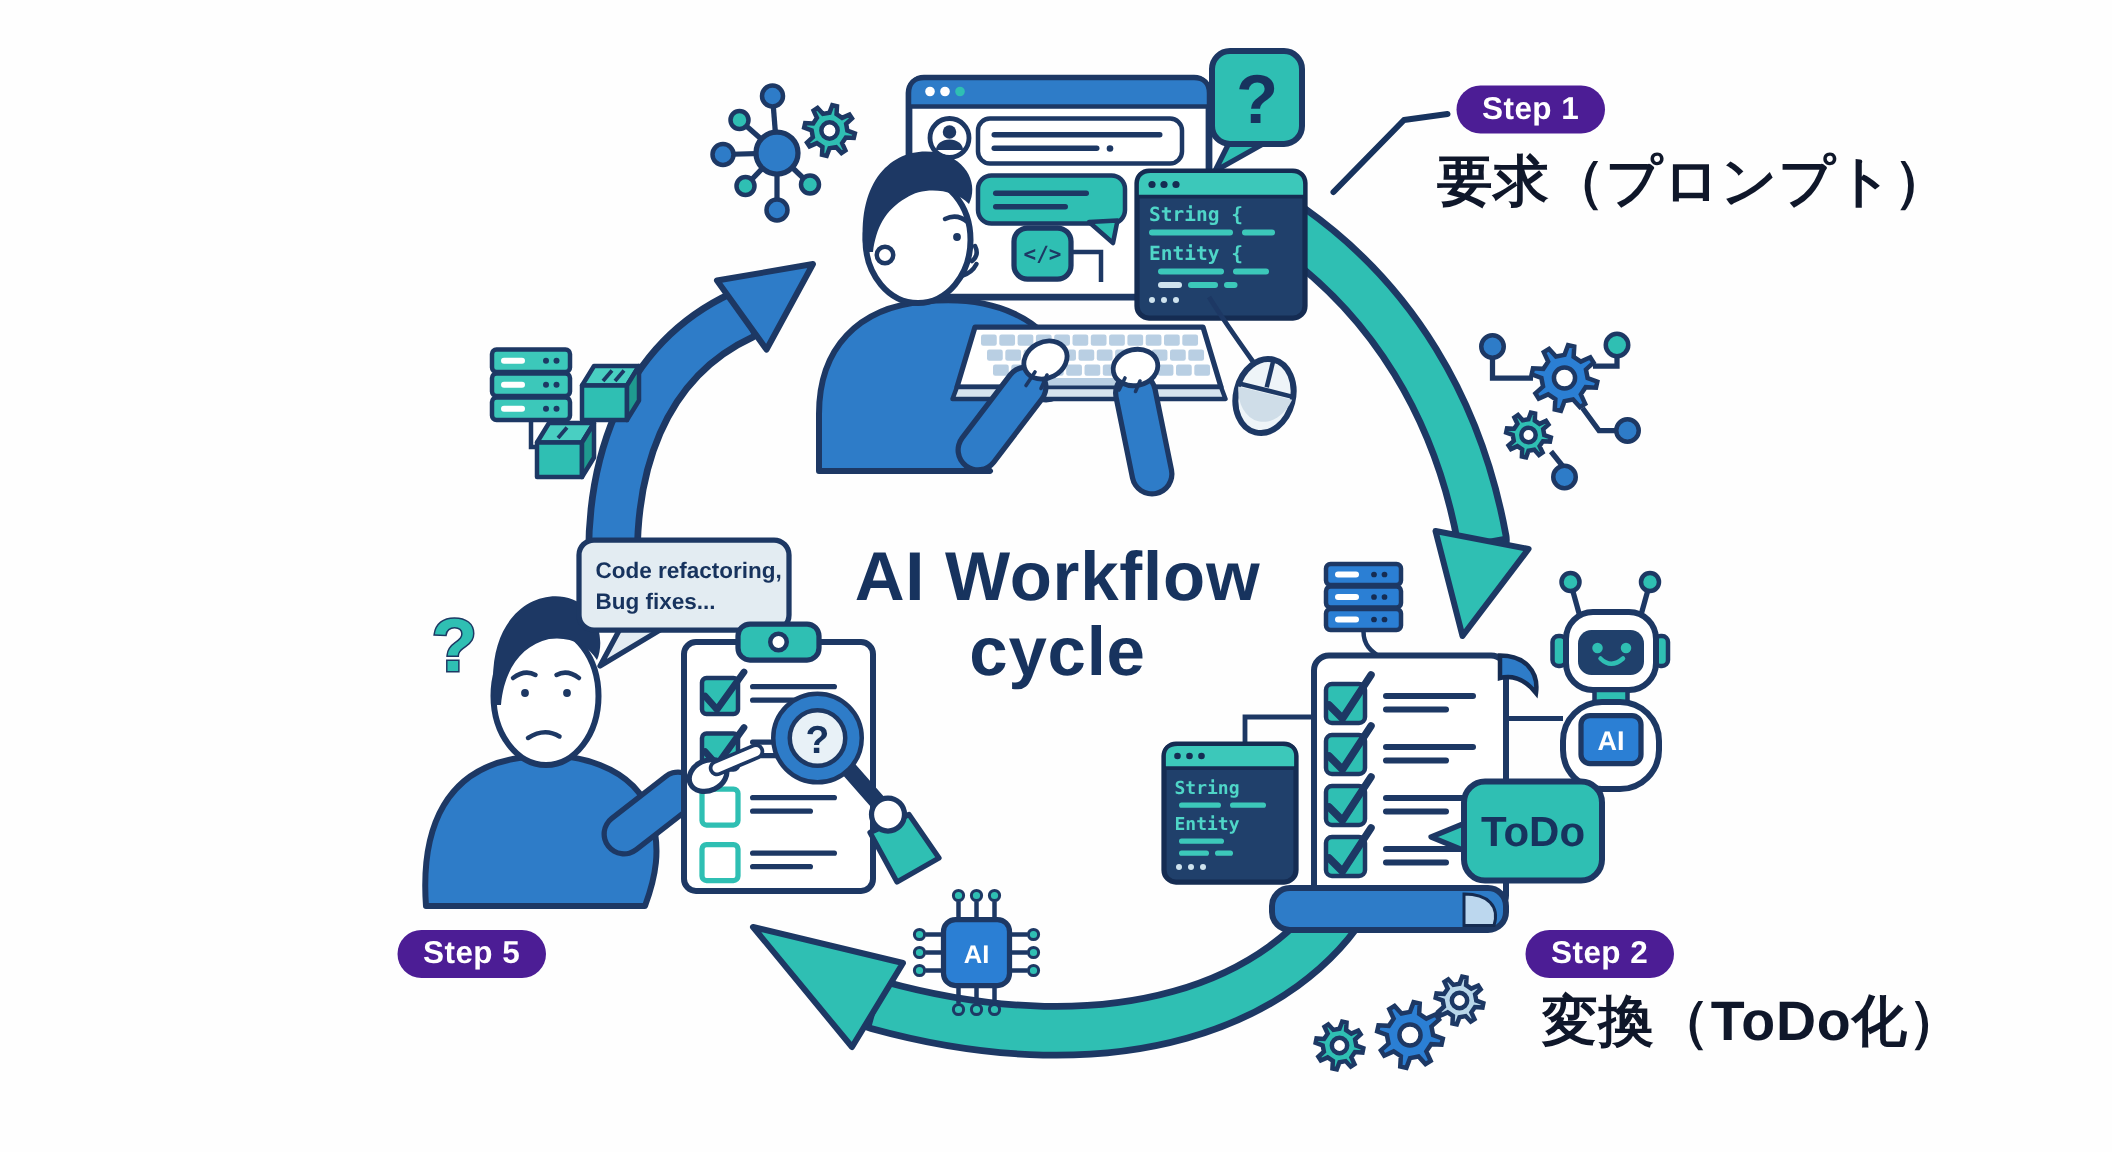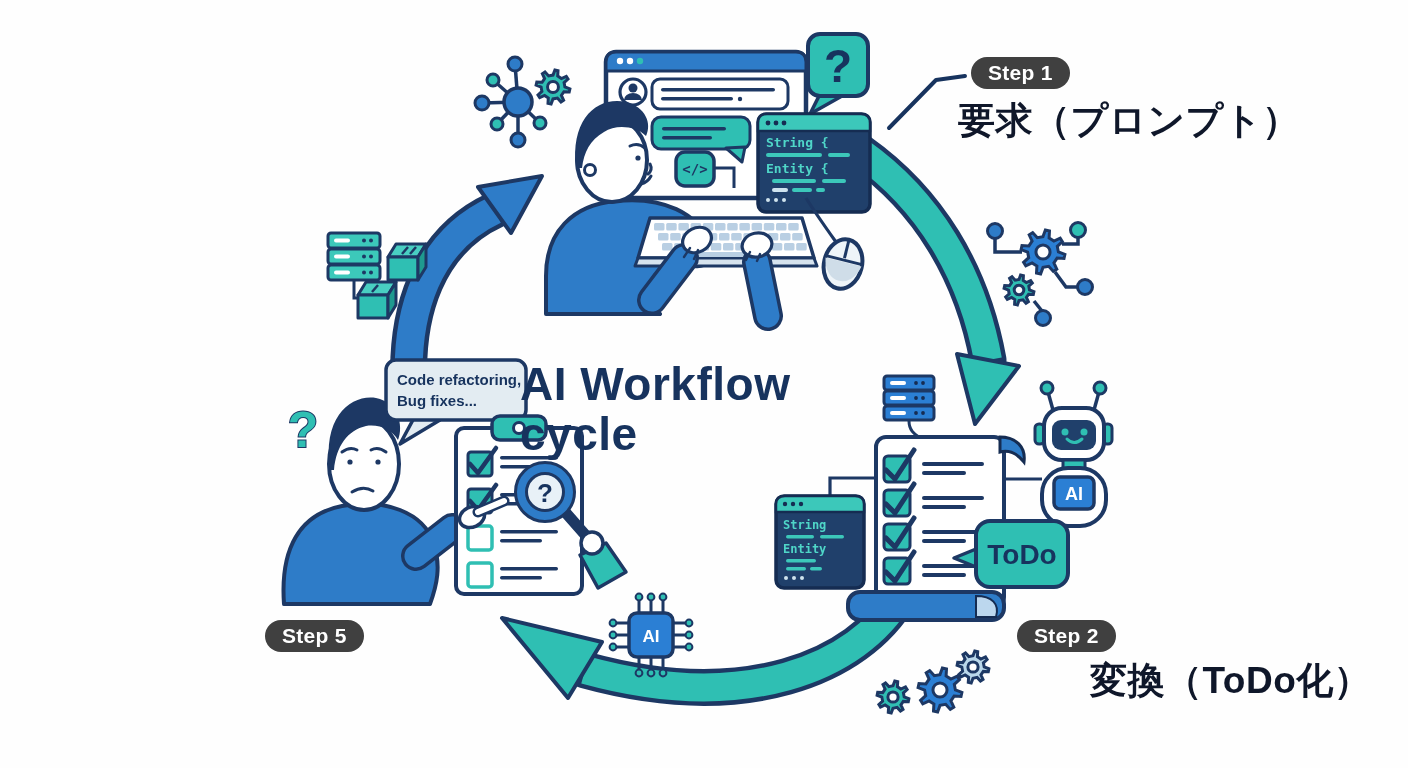--- a/index.html
+++ b/index.html
@@ -1,22 +1,22 @@
 <!DOCTYPE html>
 <html><head>
 <meta charset="utf-8">
 <style>
   html,body{margin:0;padding:0;background:#ffffff;}
   .stage{position:relative;width:1408px;height:768px;background:#fefefe;overflow:hidden;
          font-family:"Liberation Sans",sans-serif;}
   .stage svg{position:absolute;left:0;top:0;}
-  .badge{position:absolute;display:inline-block;background:#404040;color:#ffffff;
+  .badge{position:absolute;display:inline-block;background:#4c1d95;color:#ffffff;
          font-weight:bold;font-size:21px;padding:4px 17px;border-radius:19px;letter-spacing:.3px;}
   .step-label{position:absolute;color:#0f172a;font-weight:800;font-size:37px;letter-spacing:.5px;white-space:nowrap;}
-  .main-title{position:absolute;left:520px;top:360px;width:370px;text-align:left;
+  .main-title{position:absolute;left:520px;top:360px;width:370px;text-align:center;
               color:#17335e;font-weight:800;font-size:46px;line-height:1.08;letter-spacing:.5px;}
   svg text{font-family:"Liberation Sans",sans-serif;}
   svg text.mono{font-family:"DejaVu Sans Mono",monospace;}
 </style>
 </head>
 <body>
 
 <div class="stage">
 
 <svg width="1408" height="768" viewBox="0 0 1408 768">
@@ -450,17 +450,17 @@
 
 <div class="main-title">
   <div>AI Workflow</div>
   <div>cycle</div>
 </div>
 
 <div class="badge" style="left:971px;top:57px;">Step 1</div>
 <div class="step-label" style="left:958px;top:96px;">要求（プロンプト）</div>
 
 <div class="badge" style="left:1017px;top:620px;">Step 2</div>
-<div class="step-label" style="left:1090px;top:656px;text-align:right;">変換（ToDo化）</div>
+<div class="step-label" style="left:1028px;top:656px;text-align:right;">変換（ToDo化）</div>
 
 <div class="badge" style="left:265px;top:620px;">Step 5</div>
 
 </div>
 
 </body></html>

